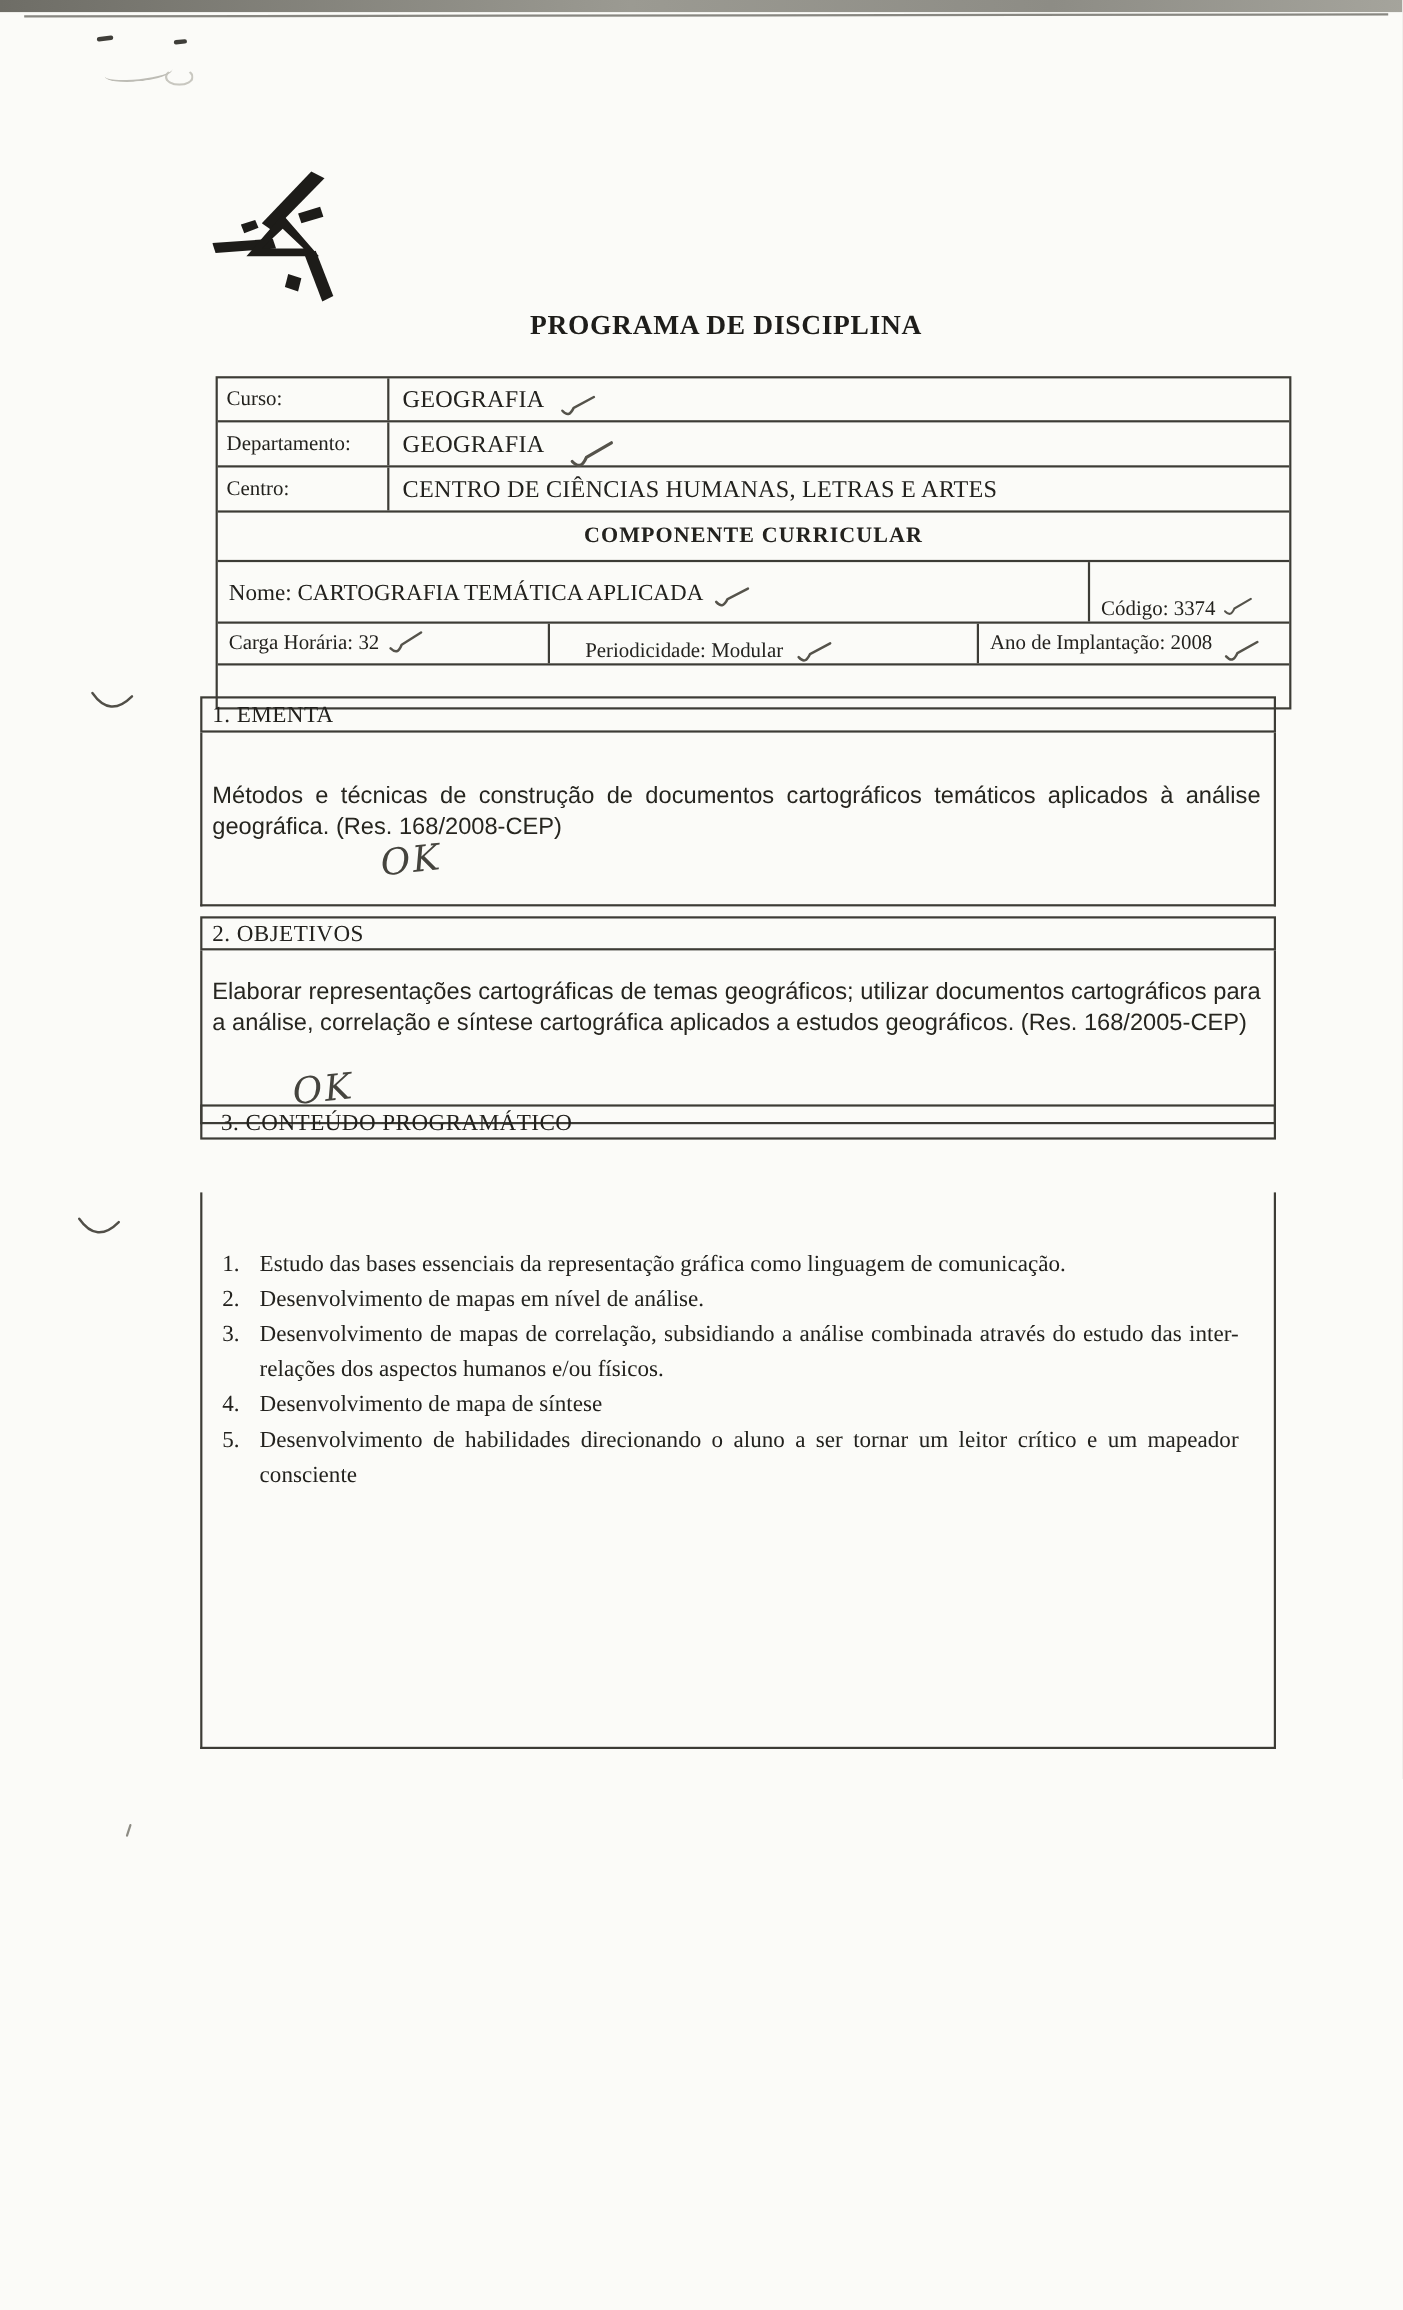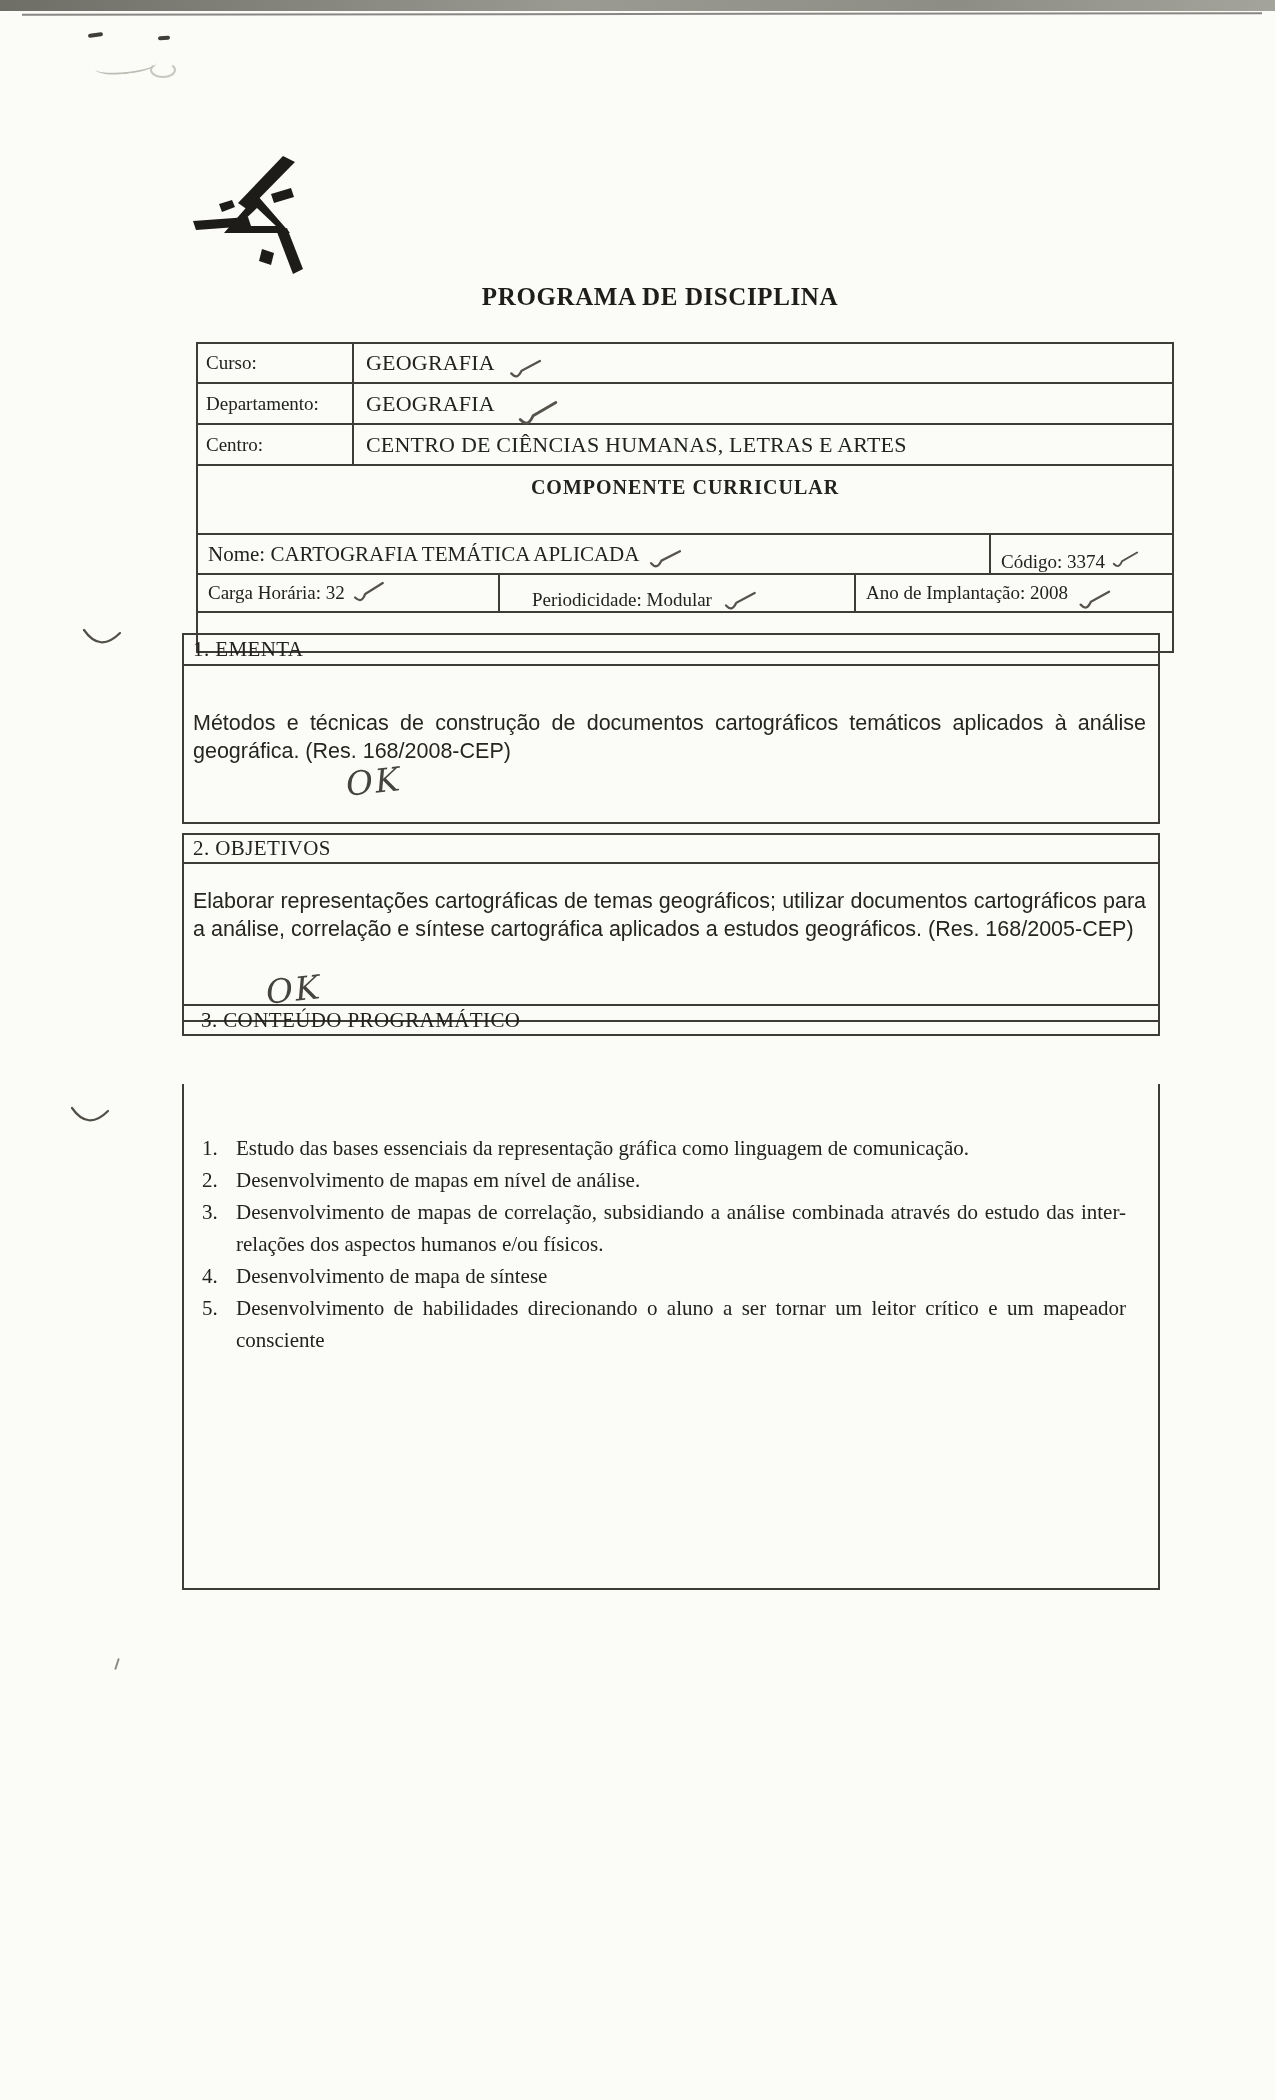--- a/index.html
+++ b/index.html
@@ -25,21 +25,21 @@
   .tc{box-sizing:border-box;display:flex;align-items:flex-end;}
   .lbl{width:156px;border-right:2px solid #3d3c36;align-self:stretch;
        padding:0 8px;font-size:19px;display:flex;align-items:center;}
   .val{flex:1;padding:0 12px;font-size:22px;letter-spacing:.2px;}
   .tbl-head{justify-content:center;font-weight:bold;font-size:20px;letter-spacing:1px;}
   .cell-pad{padding:0 10px;font-size:19px;}
   .nome-cell{flex:1;font-size:21px;}
   .codigo-cell{width:183px;border-left:2px solid #3d3c36;align-self:stretch;}
   .c1{width:300px;}
   .c2{flex:1;border-left:2px solid #3d3c36;border-right:2px solid #3d3c36;align-self:stretch;padding-left:32px;}
-  .c3{width:316px;}
+  .c3{width:282px;}
 
   .sec-head{position:absolute;left:182px;width:978px;border:2px solid #3d3c36;
        box-sizing:border-box;display:flex;align-items:center;padding:0 9px;
        font-size:21px;letter-spacing:.4px;}
   .sec-body{position:absolute;left:182px;width:978px;border:2px solid #3d3c36;border-top:none;
        box-sizing:border-box;}
   .body-text{margin:0;padding:0 12px 0 9px;font-family:"Liberation Sans",sans-serif;
        font-size:21.5px;line-height:1.3;text-align:justify;color:#26251f;}
   .ok-mark{position:absolute;font-family:"DejaVu Serif",serif;font-style:italic;
        font-size:33px;color:#45443e;transform:rotate(-6deg);letter-spacing:2px;}
@@ -107,21 +107,21 @@
               <path d="M1 13 C5 18 8 18 12 11 L32 2"></path>
             </svg>
         </span>
       </div>
     </div>
     <div class="tr" style="height:41px;">
       <div class="tc lbl">Centro:</div>
       <div class="tc val">CENTRO DE CIÊNCIAS HUMANAS, LETRAS E ARTES</div>
     </div>
     <div class="tr tbl-head" style="height:45px;">COMPONENTE CURRICULAR</div>
-    <div class="tr" style="height:40px;margin-top:24px;">
+    <div class="tr" style="height:56px;">
       <div class="tc cell-pad nome-cell">
         <span>Nome: CARTOGRAFIA TEMÁTICA APLICADA</span>
         <span class="ck-wrap" style="margin-left:10px;transform:rotate(-3deg) translateY(2px);">
           <svg class="ck ck-md" viewBox="0 0 34 20">
               <path d="M1 13 C5 18 8 18 12 11 L32 2"></path>
             </svg>
         </span>
       </div>
       <div class="tc cell-pad codigo-cell">
         <span>Código: 3374</span>

